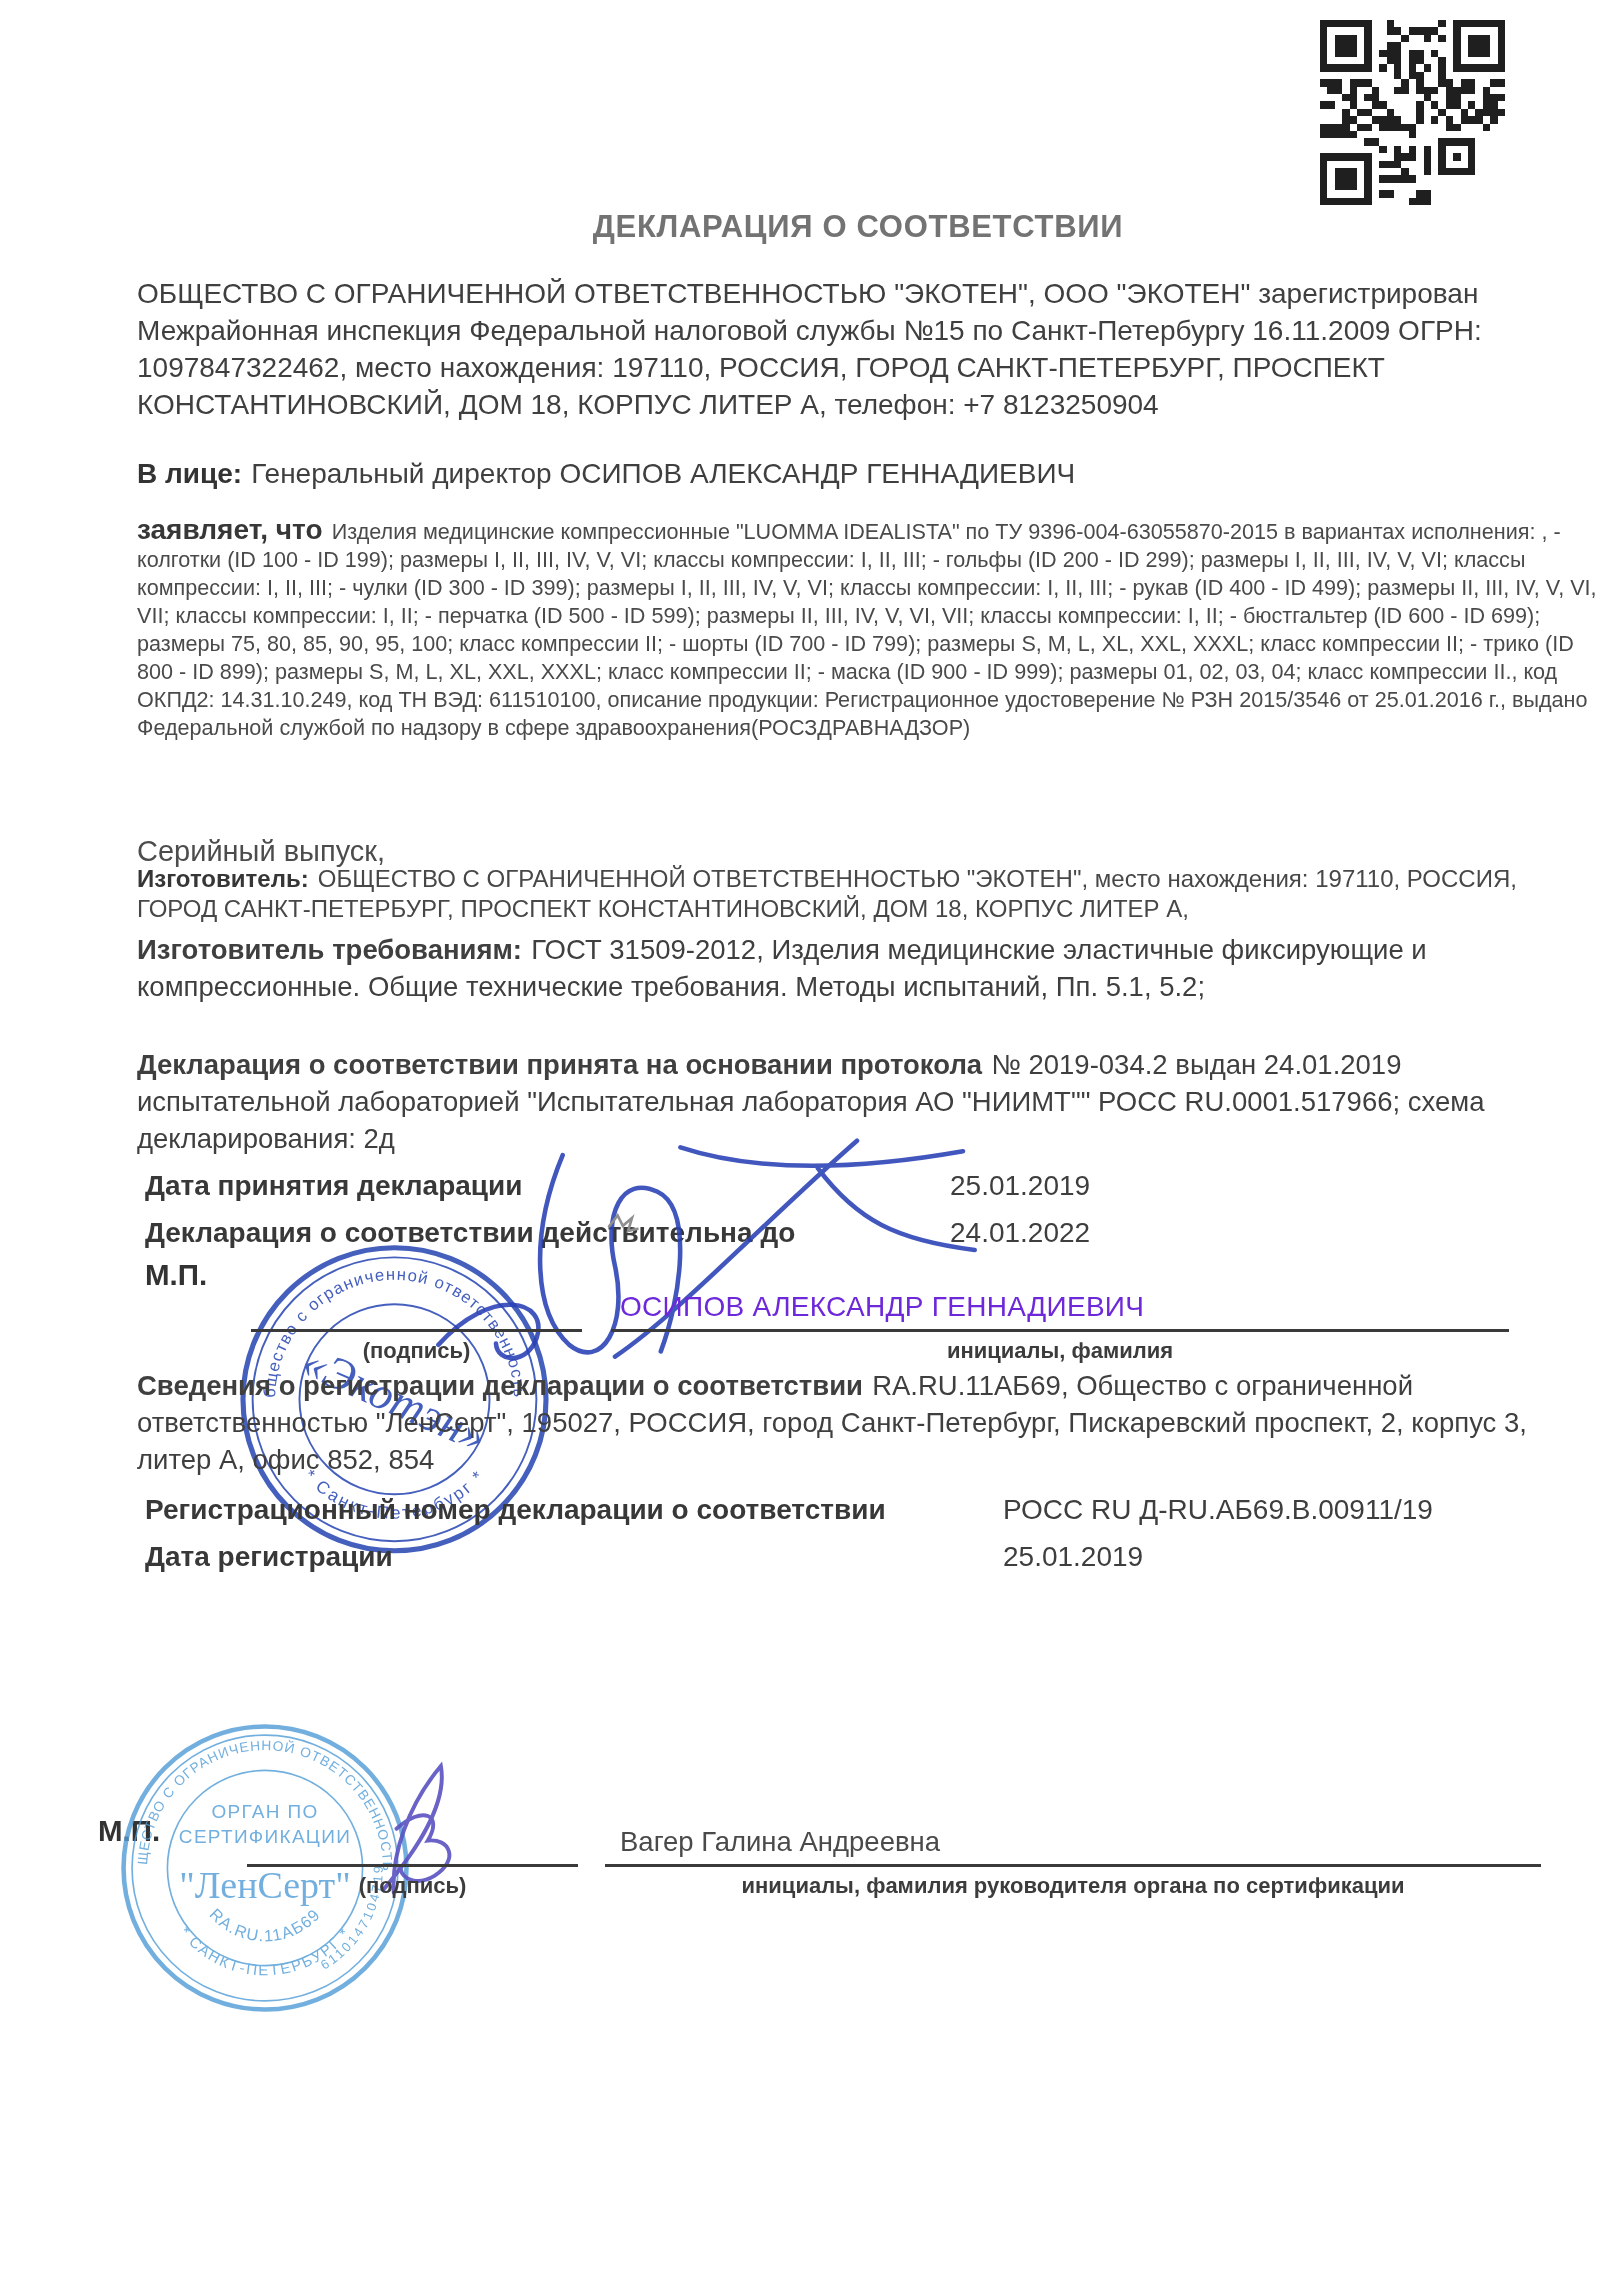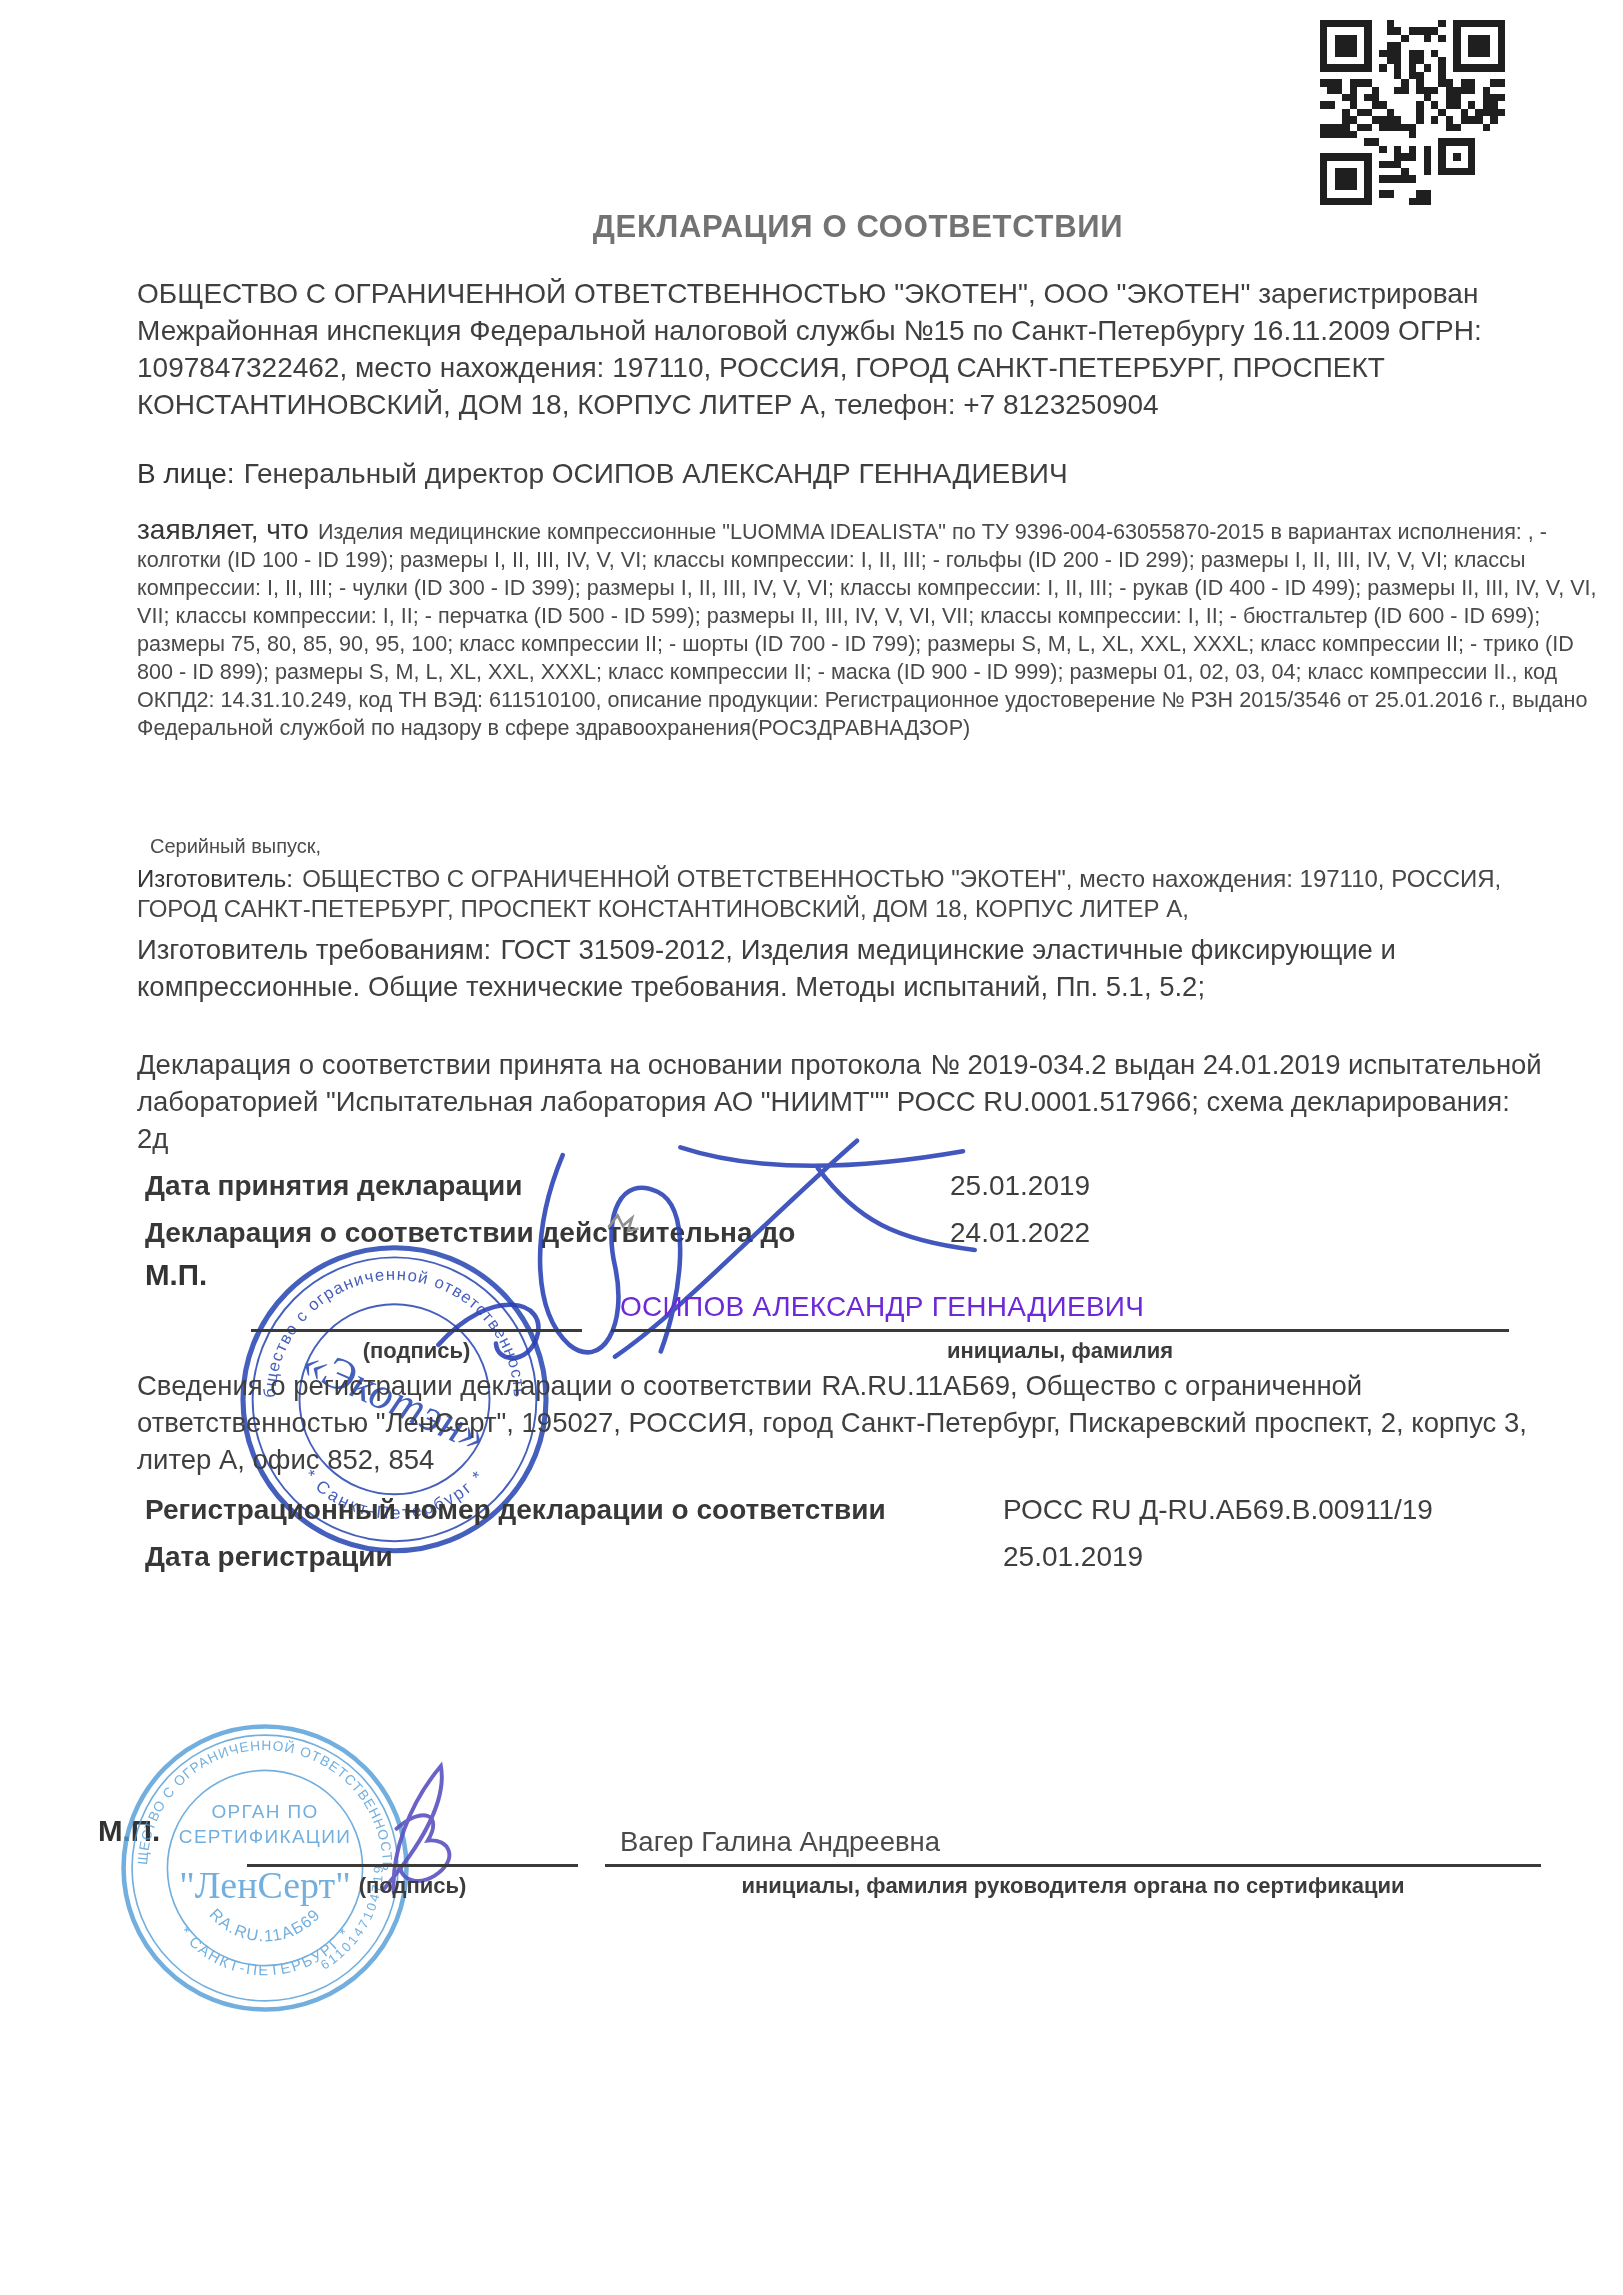--- a/index.html
+++ b/index.html
@@ -1,28 +1,28 @@
 <!DOCTYPE html>
 <html style="font-size:10.5px"><head>
 <meta charset="utf-8">
 <style>
   html,body{margin:0;padding:0;}
   body{width:1624px;height:2295px;position:relative;background:#ffffff;
        font-family:"Liberation Sans","DejaVu Sans",sans-serif;color:#3f3f3f;}
   .abs{position:absolute;}
-  .b{font-weight:400;}
+  .b{font-weight:700;}
   .lbl{margin-right:9.2px;}
   #page-title{top:209px;left:92px;width:1532px;text-align:center;
        font-size:31px;font-weight:700;letter-spacing:0.7px;color:#737373;}
   #company{left:137px;top:275px;width:1394px;font-size:28px;line-height:37px;color:#3f3f3f;}
   #in-person{left:137px;top:458px;width:1440px;font-size:28px;color:#3f3f3f;}
   #in-person .lbl{color:#333;}
   #declares{left:137px;top:516px;width:1466px;font-size:21.6px;line-height:28px;color:#4a4a4a;}
   #declares .lbl{font-size:28px;color:#373737;}
-  #serial{left:137px;top:835px;font-size:20px;color:#4c4c4c;margin-left:13px;}
+  #serial{left:137px;top:835px;font-size:29px;color:#4c4c4c;}
   #manufacturer{left:137px;top:864px;width:1440px;font-size:24px;line-height:29.5px;color:#474747;}
   #manufacturer .lbl{color:#363636;}
   #complies{left:137px;top:931px;width:1401px;font-size:27.5px;line-height:37px;}
   #basis{left:137px;top:1046px;width:1407px;font-size:27.5px;line-height:37px;}
   .row-label{left:145px;font-size:28px;font-weight:700;color:#383838;white-space:nowrap;}
   .row-value{font-size:28px;color:#3e3e3e;white-space:nowrap;}
   #adopt-label,#adopt-value{top:1170px;} #valid-label,#valid-value{top:1217px;}
   #adopt-value,#valid-value{left:950px;}
   #mp-top{left:145px;top:1258px;font-size:29.5px;font-weight:700;color:#333;}
   #name-top{left:620px;top:1291px;font-size:28px;color:#6d28d9;letter-spacing:0.3px;white-space:nowrap;}

